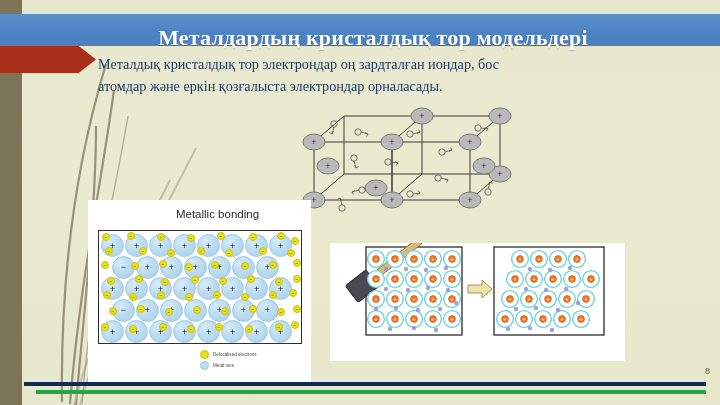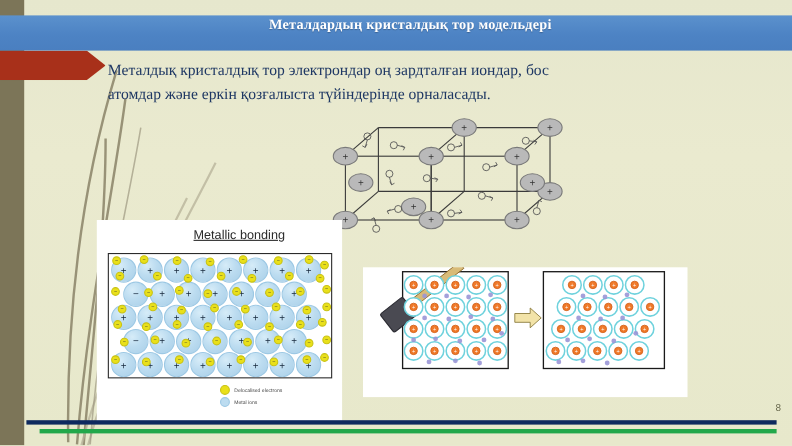--- a/index.html
+++ b/index.html
@@ -12,23 +12,23 @@
     background:linear-gradient(180deg,#e6e7cd 0%,#eaeacf 35%,#e7e8cb 100%);}
 
   
   .left-stripe{position:absolute;left:0;top:0;width:22px;height:405px;
     background:#7c7558;}
   .grass{position:absolute;left:10px;top:30px;width:230px;height:375px;}
 
   
   .title-band{position:absolute;left:0;top:14px;width:720px;height:32px;
     background:linear-gradient(180deg,#5b91cd 0%,#4d83c4 55%,#4a7fc0 100%);}
-  .title-text{position:absolute;left:0;top:6px;width:720px;height:32px;
+  .title-text{position:absolute;left:0;top:22px;width:720px;height:32px;
     display:flex;align-items:center;justify-content:center;
-    color:#ffffff;font-weight:bold;font-size:13px;letter-spacing:.2px;
+    color:#ffffff;font-weight:bold;font-size:22px;letter-spacing:.2px;
     text-shadow:0 1px 1px rgba(0,0,0,.25);
     font-family:"Liberation Serif", serif;padding-left:26px;box-sizing:border-box;}
 
   
   .chevron{position:absolute;left:0;top:46px;width:96px;height:27px;
     background:#a8301a;
     clip-path:polygon(0 0, 82% 0, 100% 50%, 82% 100%, 0 100%);}
 
   
   .body-copy{position:absolute;left:98px;top:54px;width:540px;
@@ -37,21 +37,21 @@
   .body-copy p{margin:0;}
 
   
   .panel{position:absolute;background:#ffffff;}
   .panel-left{left:88px;top:200px;width:223px;height:185px;
     box-shadow:0 0 0 0 rgba(0,0,0,0);}
   .panel-right{left:330px;top:243px;width:295px;height:118px;}
   .panel-top{left:292px;top:104px;width:220px;height:132px;background:transparent;}
 
   .mb-title{position:absolute;left:0;top:8px;width:259px;text-align:center;
-    font-family:"Liberation Sans", sans-serif;font-size:11.5px;color:#2a2a2a;text-decoration:underline;}
+    font-family:"Liberation Sans", sans-serif;font-size:11.5px;color:#2a2a2a;}
 
   .mb-box{position:absolute;left:10px;top:30px;width:202px;height:112px;
     border:1px solid #2b2b2b;background:#ffffff;overflow:hidden;}
 
   .ion{position:absolute;border-radius:50%;
     background:radial-gradient(circle at 35% 30%,#d6ecf8 0%,#bcdcf0 45%,#a9cfe8 100%);
     border:1px solid #9cc8e4;
     display:flex;align-items:center;justify-content:center;
     font-family:"Liberation Sans", sans-serif;color:#14263a;}
   .elec{position:absolute;border-radius:50%;background:#e9e01a;
@@ -95,21 +95,21 @@
     </g>
   </svg>
 
   <div class="title-band"></div>
   <div class="title-text">Металдардың кристалдық тор модельдері</div>
 
   <div class="chevron"></div>
 
   <div class="body-copy">
     <p>Металдық кристалдық тор электрондар оң зардталған иондар, бос</p>
-    <p>атомдар және еркін қозғалыста түйіндерінде орналасады.</p>
+    <p>атомдар және еркін қозғалыста электрондар орналасады.</p>
   </div>
 
   <div class="panel panel-top">
     <svg class="lattice" viewBox="0 0 220 132">
       <g stroke="#3a3a3a" stroke-width="1" fill="none">
 
         <rect x="22" y="38" width="78" height="58"></rect>
         <rect x="100" y="38" width="78" height="58"></rect>
 
         <path d="M52 12 h78 h78"></path>

